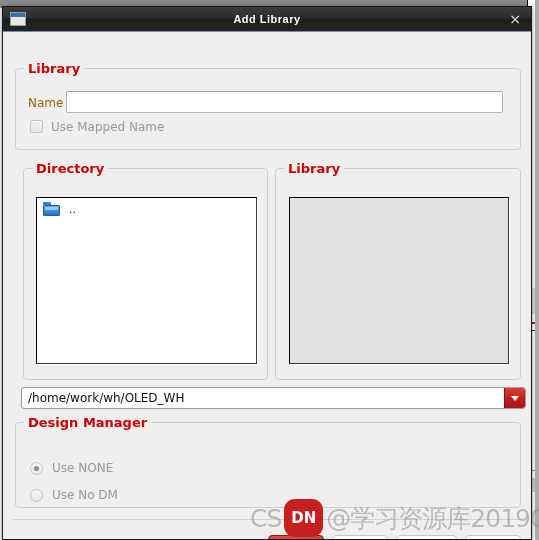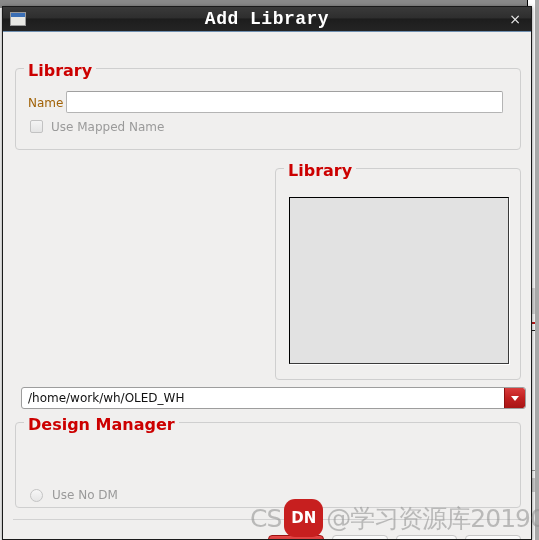--- a/index.html
+++ b/index.html
@@ -90,24 +90,24 @@
     position: absolute;
     left: 0; top: 0;
     right: 0;
     height: 4px;
     background: #3b6fb5;
   }
   #title-text {
     flex: 1;
     text-align: center;
     color: #ffffff;
-    font-size: 18px;
+    font-size: 11px;
     font-weight: bold;
     letter-spacing: 0.5px;
-    font-family: Liberation Mono, monospace;
+    font-family: Liberation Sans, sans-serif;
   }
   #close-btn {
     position: absolute;
     right: 8px;
     top: 4px;
     width: 16px;
     height: 16px;
     color: #e8e8e8;
     font-size: 14px;
     line-height: 16px;
@@ -132,21 +132,21 @@
     background: transparent;
     box-sizing: border-box;
   }
   .group > .legend {
     position: absolute;
     top: -8px;
     left: 8px;
     padding: 0 4px;
     background: #f0efee;
     color: #cc0000;
-    font-size: 16px;
+    font-size: 13px;
     font-weight: bold;
     font-family: "DejaVu Sans", "Liberation Sans", sans-serif;
     white-space: nowrap;
   }
 
   #grp-library { left: 12px; top: 36px; width: 506px; height: 82px; }
   #grp-directory { left: 20px; top: 136px; width: 245px; height: 212px; }
   #grp-library-list { left: 272px; top: 136px; width: 246px; height: 212px; }
   #grp-dm { left: 12px; top: 390px; width: 506px; height: 86px; }
 
@@ -421,35 +421,52 @@
     <div class="group" id="grp-library">
       <div class="legend">Library</div>
       <div id="name-label">Name</div>
       <input id="name-input" type="text" value="" style="">
       <div id="mapped-row">
         <span class="chk"></span>
         <span class="lbl-disabled">Use Mapped Name</span>
       </div>
     </div>
 
+    <div class="group" id="grp-directory">
+      <div class="legend">Directory</div>
+      <div class="listbox">
+        <div class="list-item">
+          <span class="folder-icon">
+            <span class="tab"></span>
+              <span class="body"></span>
+              <span class="sheen"></span>
+          </span>
+          <span>..</span>
+        </div>
+      </div>
+    </div>
 
     <div class="group" id="grp-library-list">
       <div class="legend">Library</div>
       <div class="listbox" id="lib-listbox"></div>
     </div>
 
     <div id="path-combo">
       <div id="path-text">/home/work/wh/OLED_WH</div>
       <div id="path-arrow">
           <span class="tri"></span>
         </div>
     </div>
 
     <div class="group" id="grp-dm">
       <div class="legend">Design Manager</div>
+      <div class="radio-row" id="radio-none">
+        <span class="radio checked"></span>
+        <span class="lbl-disabled">Use  NONE</span>
+      </div>
       <div class="radio-row" id="radio-nodm">
         <span class="radio"></span>
         <span class="lbl-disabled">Use No DM</span>
       </div>
     </div>
 
     <div id="footer-sep"></div>
 
     <div id="buttons">
       <div class="btn primary">OK</div>

